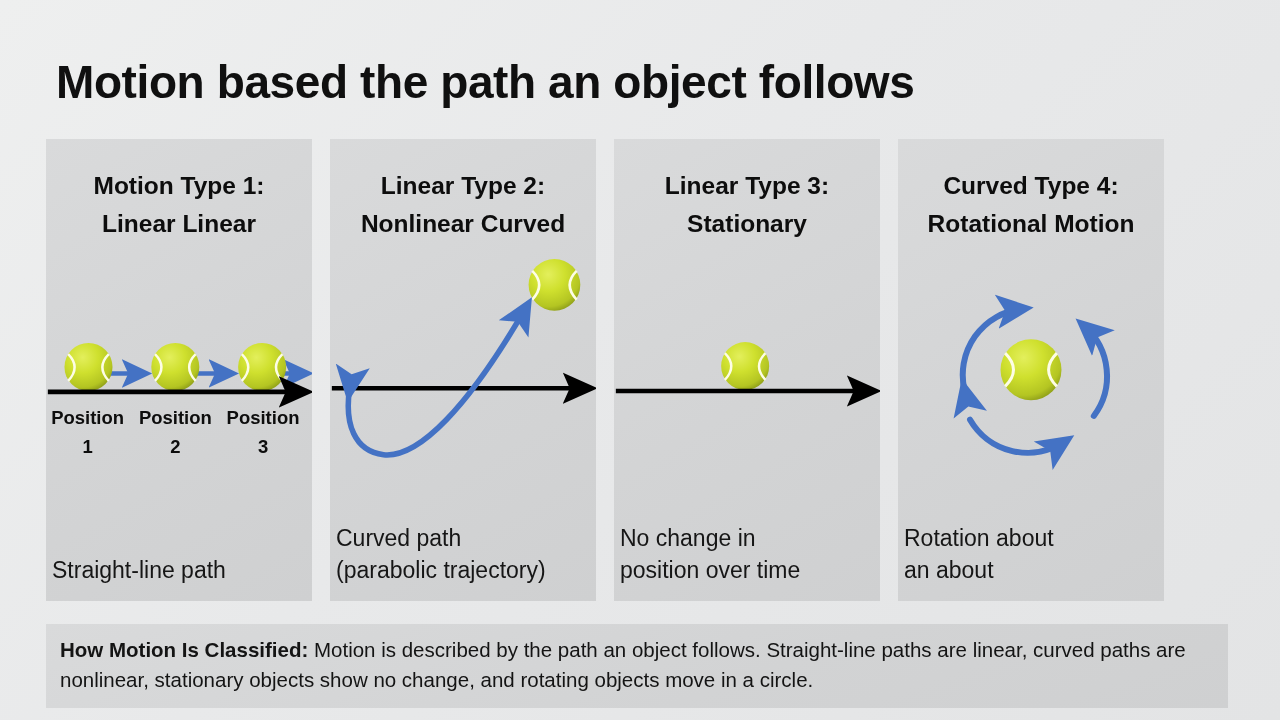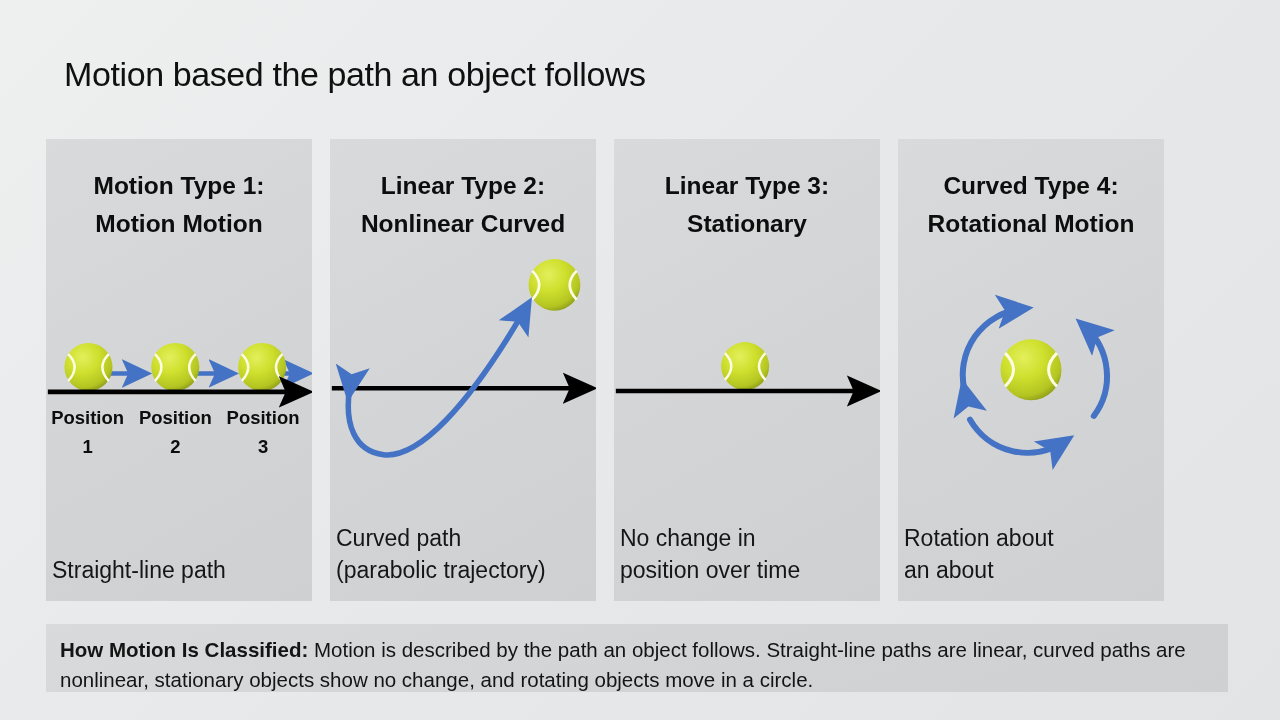--- a/index.html
+++ b/index.html
@@ -15,24 +15,24 @@
     position: relative;
   }
   .slide {
     position: absolute;
     inset: 0;
   }
 
   
   .title {
     position: absolute;
-    left: 64px;
+    left: 56px;
     top: 55px;
-    font-size: 34px;
-    font-weight: normal;
+    font-size: 46px;
+    font-weight: bold;
     color: #101010;
     letter-spacing: -0.4px;
     white-space: nowrap;
   }
 
   
   .panels {
     position: absolute;
     left: 46px;
     top: 139px;
@@ -80,21 +80,21 @@
     width: 100%;
     height: 100%;
   }
 
   
   .footer {
     position: absolute;
     left: 46px;
     top: 624px;
     width: 1182px;
-    height: 68px;
+    height: 84px;
     background: linear-gradient(160deg, #d9dadb 0%, #d2d3d4 60%, #cfd0d1 100%);
     box-sizing: border-box;
     padding: 11px 14px 0 14px;
   }
   .footer-text {
     font-size: 20.5px;
     color: #141414;
     line-height: 1.48;
   }
   .footer-text b {
@@ -106,21 +106,21 @@
 
 <div class="slide">
 
   <div class="title">Motion based the path an object follows</div>
 
   <div class="panels">
 
     <div class="panel">
       <div class="panel-head">
         <div>Motion Type 1:</div>
-        <div>Motion Motion</div>
+        <div>Linear Linear</div>
       </div>
 
       <div class="stage">
         <svg viewBox="0 0 288 280" preserveAspectRatio="xMidYMid meet">
           <defs>
             <radialGradient id="ballg1" cx="38%" cy="30%" r="72%">
               <stop offset="0%" stop-color="#e3ef5c"></stop>
               <stop offset="45%" stop-color="#cfe02e"></stop>
               <stop offset="86%" stop-color="#b4c522"></stop>
               <stop offset="100%" stop-color="#94a41a"></stop>

